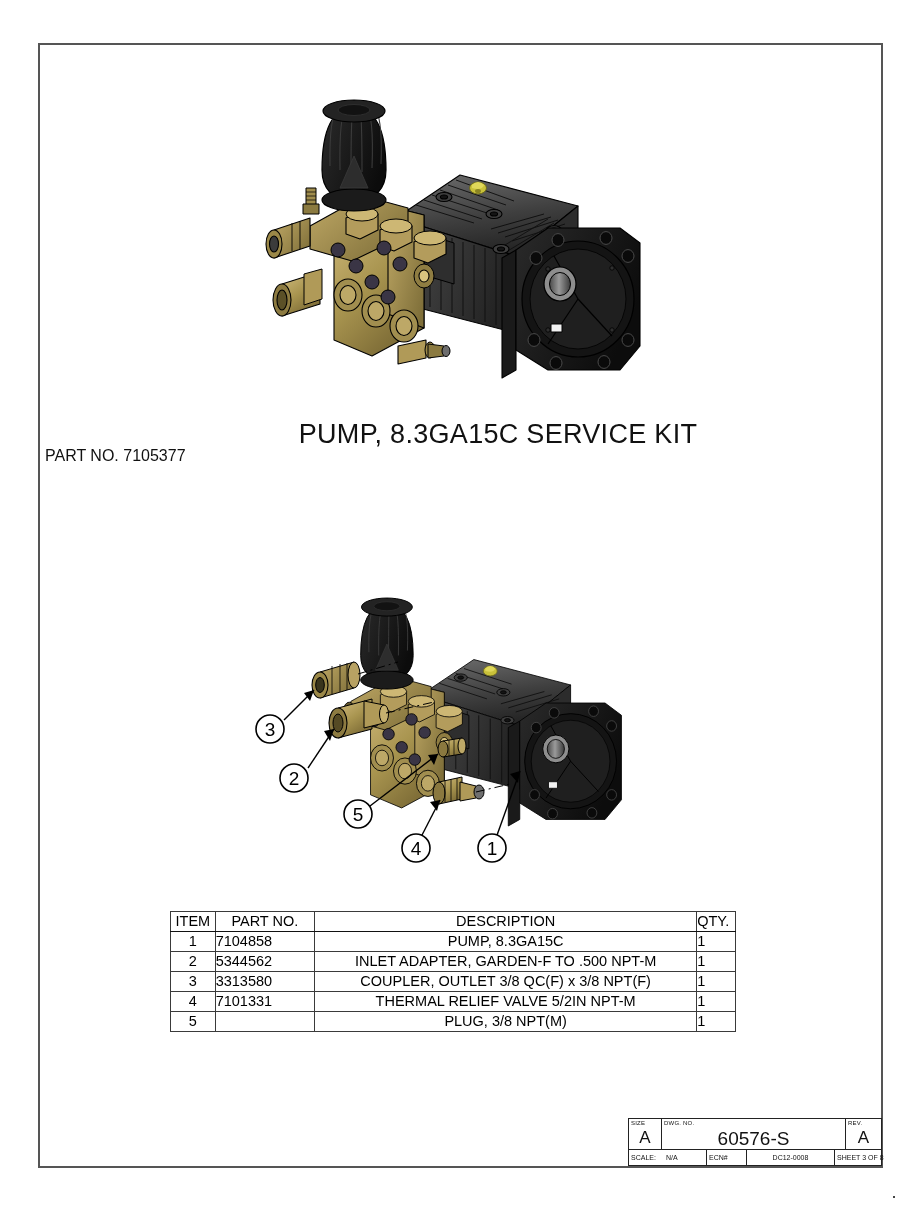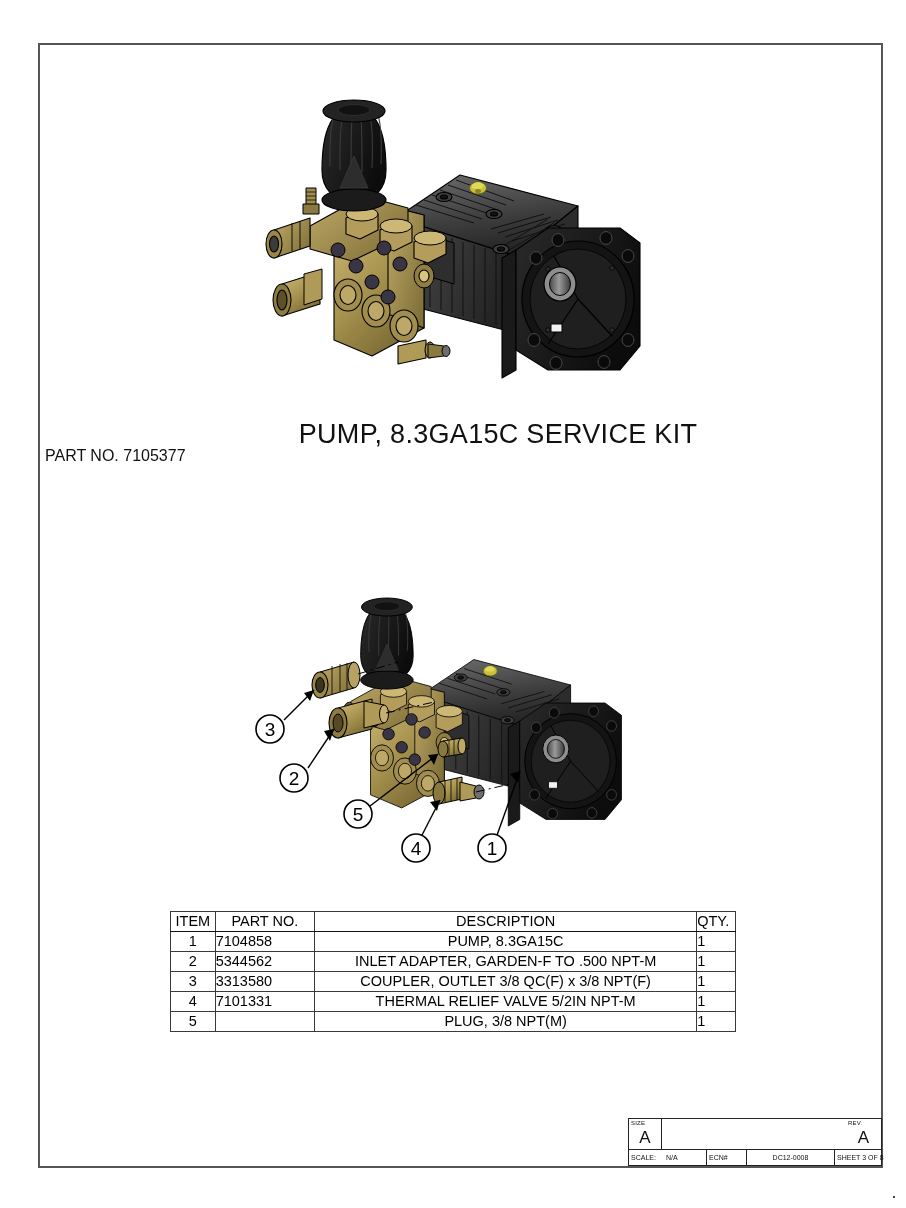--- a/index.html
+++ b/index.html
@@ -658,20 +658,24 @@
     </tr>
   </tbody>
 </table>
 
 <div id="title-block">
   <div id="tb-upper">
     <div id="tb-size-cell">
       <div class="tb-mini-label">SIZE</div>
       <div class="tb-big">A</div>
     </div>
+    <div id="tb-dwg-cell">
+      <div class="tb-mini-label">DWG. NO.</div>
+      <div id="tb-dwg-number">60576-S</div>
+    </div>
     <div id="tb-rev-cell">
       <div class="tb-mini-label">REV.</div>
       <div class="tb-big">A</div>
     </div>
   </div>
   <div id="tb-lower">
     <div class="tb-lower-cell" id="tb-scale-cell">
       <span>SCALE:</span><span class="tb-val-inline">N/A</span>
     </div>
     <div class="tb-lower-cell" id="tb-ecn-cell">ECN#</div>

